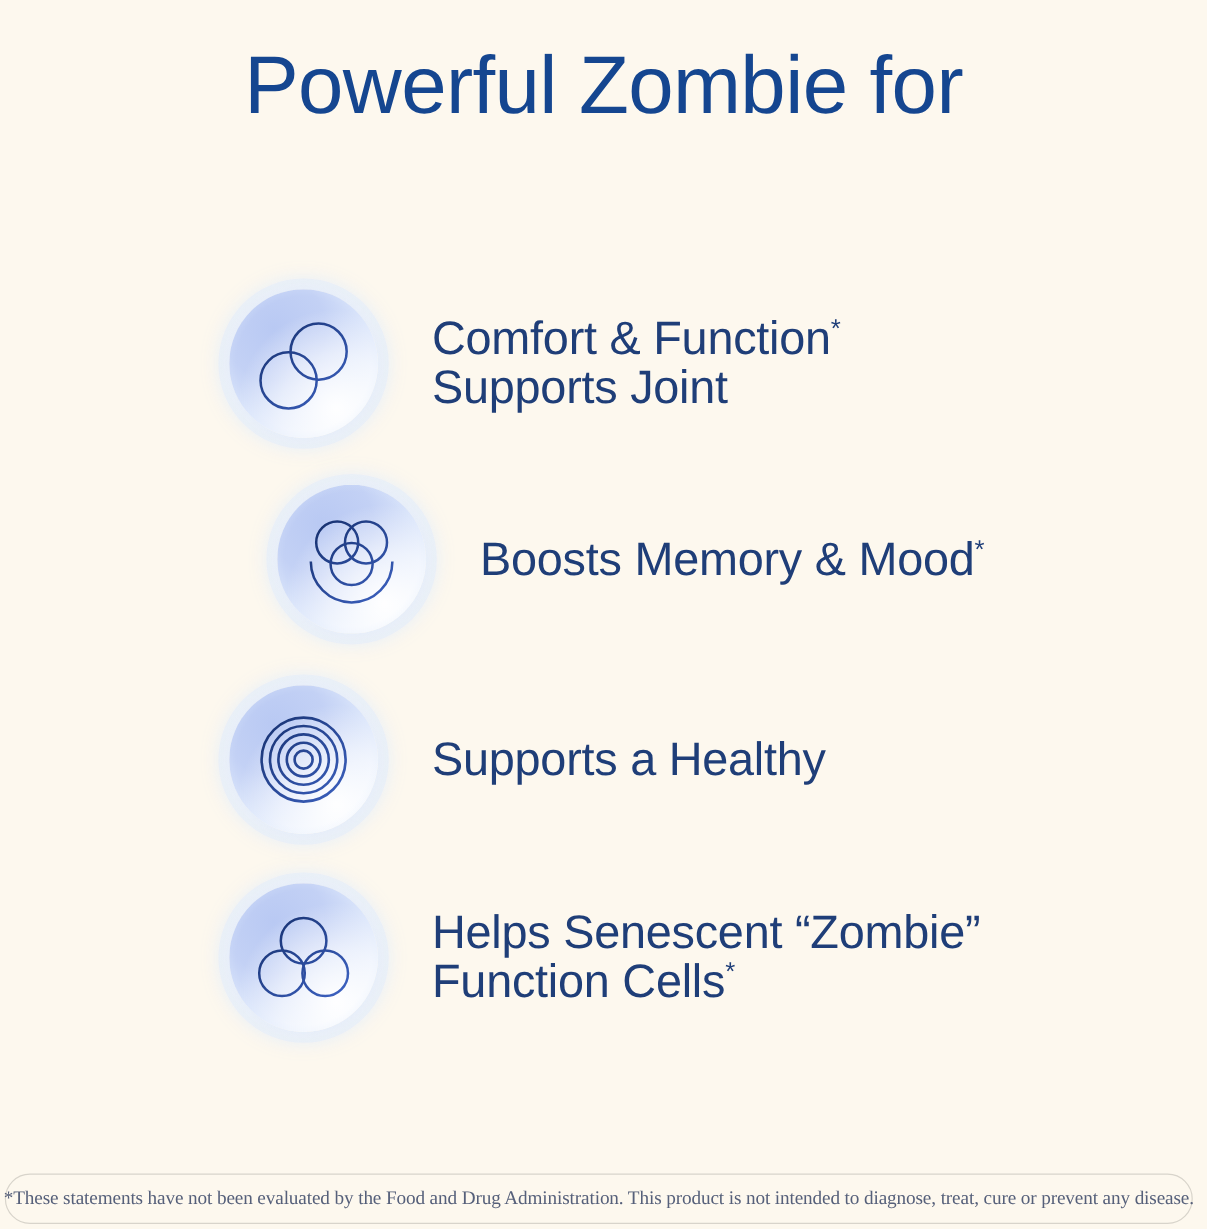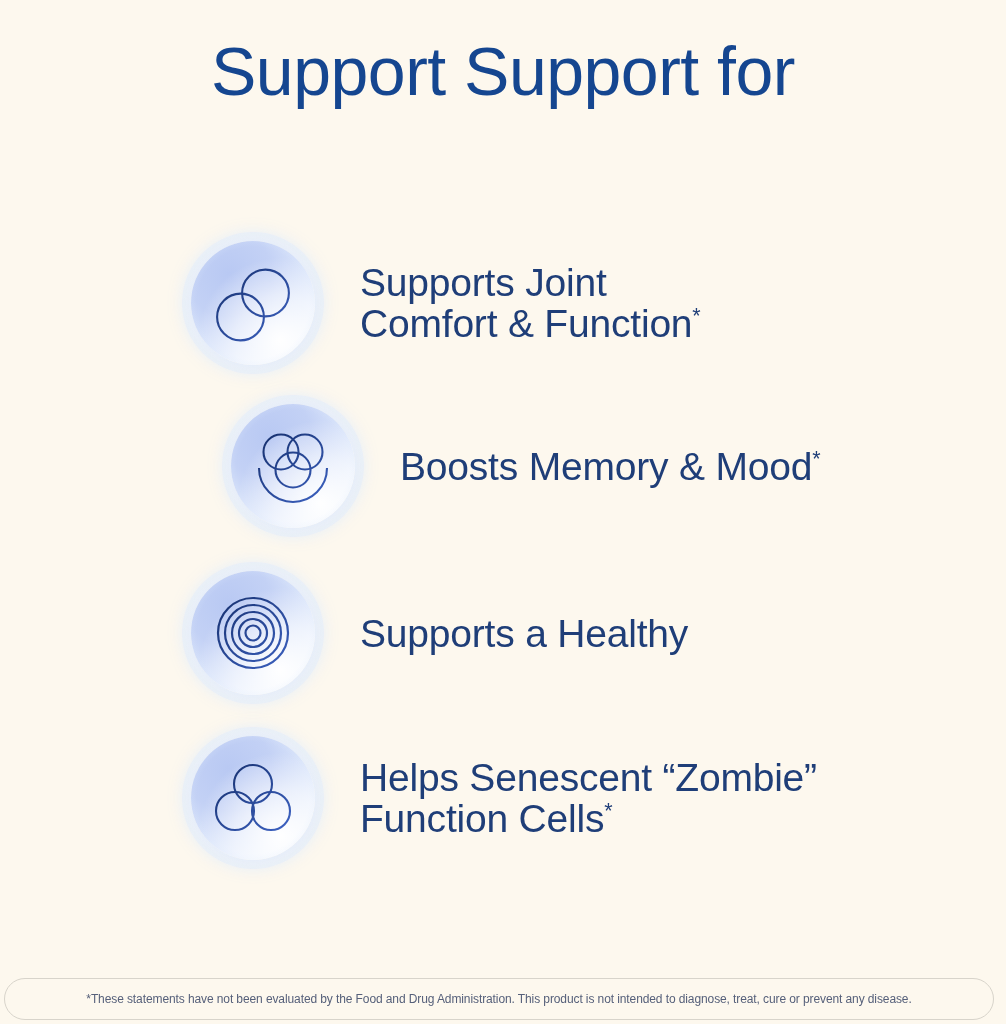--- a/index.html
+++ b/index.html
@@ -129,34 +129,34 @@
     box-sizing: border-box;
     border: 1px solid #D8D4CB;
     border-radius: 24px;
     background: #FDF8EE;
     display: flex;
     align-items: center;
     justify-content: center;
   }
   .disclaimer-text {
     color: #56607A;
-    font-family: Liberation Sans, sans-serif;
-    font-size: 12px;
+    font-family: Liberation Serif, serif;
+    font-size: 16px;
     line-height: 16px;
     letter-spacing: -0.1px;
     white-space: nowrap;
   }
 </style>
 </head>
 <body>
 
 <div class="page">
 
   <h1 class="headline">
-    <span class="ln">Support Support for</span>
+    <span class="ln">Powerful Zombie for</span>
   </h1>
 
   <div class="benefits">
 
     <div class="benefit-row r0">
       <div class="icon-wrap">
         <div class="icon-orb"></div>
         <div class="icon-glyph">
           <svg viewBox="0 0 124 124" fill="none" xmlns="http://www.w3.org/2000/svg" aria-hidden="true">
             <defs>
@@ -168,22 +168,22 @@
             <path d="M74.5 31.5a23.5 23.5 0 1 1 -16.6 40.1 23.5 23.5 0 1 1 -16.6 -40.1" transform="translate(0,0)" fill="none"></path>
             <g stroke="url(#gs1)" stroke-width="2.1" fill="none">
               <circle cx="74.5" cy="52" r="23.4"></circle>
               <circle cx="49.5" cy="76" r="23.4"></circle>
             </g>
             <g stroke="#FFFFFF" stroke-width="0" fill="none"></g>
           </svg>
         </div>
       </div>
       <div class="benefit-text">
+        <span class="ln"><span>Comfort &amp; Function</span><sup>*</sup></span>
         <span class="ln">Supports Joint</span>
-        <span class="ln"><span>Comfort &amp; Function</span><sup>*</sup></span>
       </div>
     </div>
 
     <div class="benefit-row r1">
       <div class="icon-wrap">
         <div class="icon-orb"></div>
         <div class="icon-glyph">
           <svg viewBox="0 0 124 124" fill="none" xmlns="http://www.w3.org/2000/svg" aria-hidden="true">
             <defs>
               <linearGradient id="gs2" x1="34" y1="30" x2="94" y2="98" gradientUnits="userSpaceOnUse">

